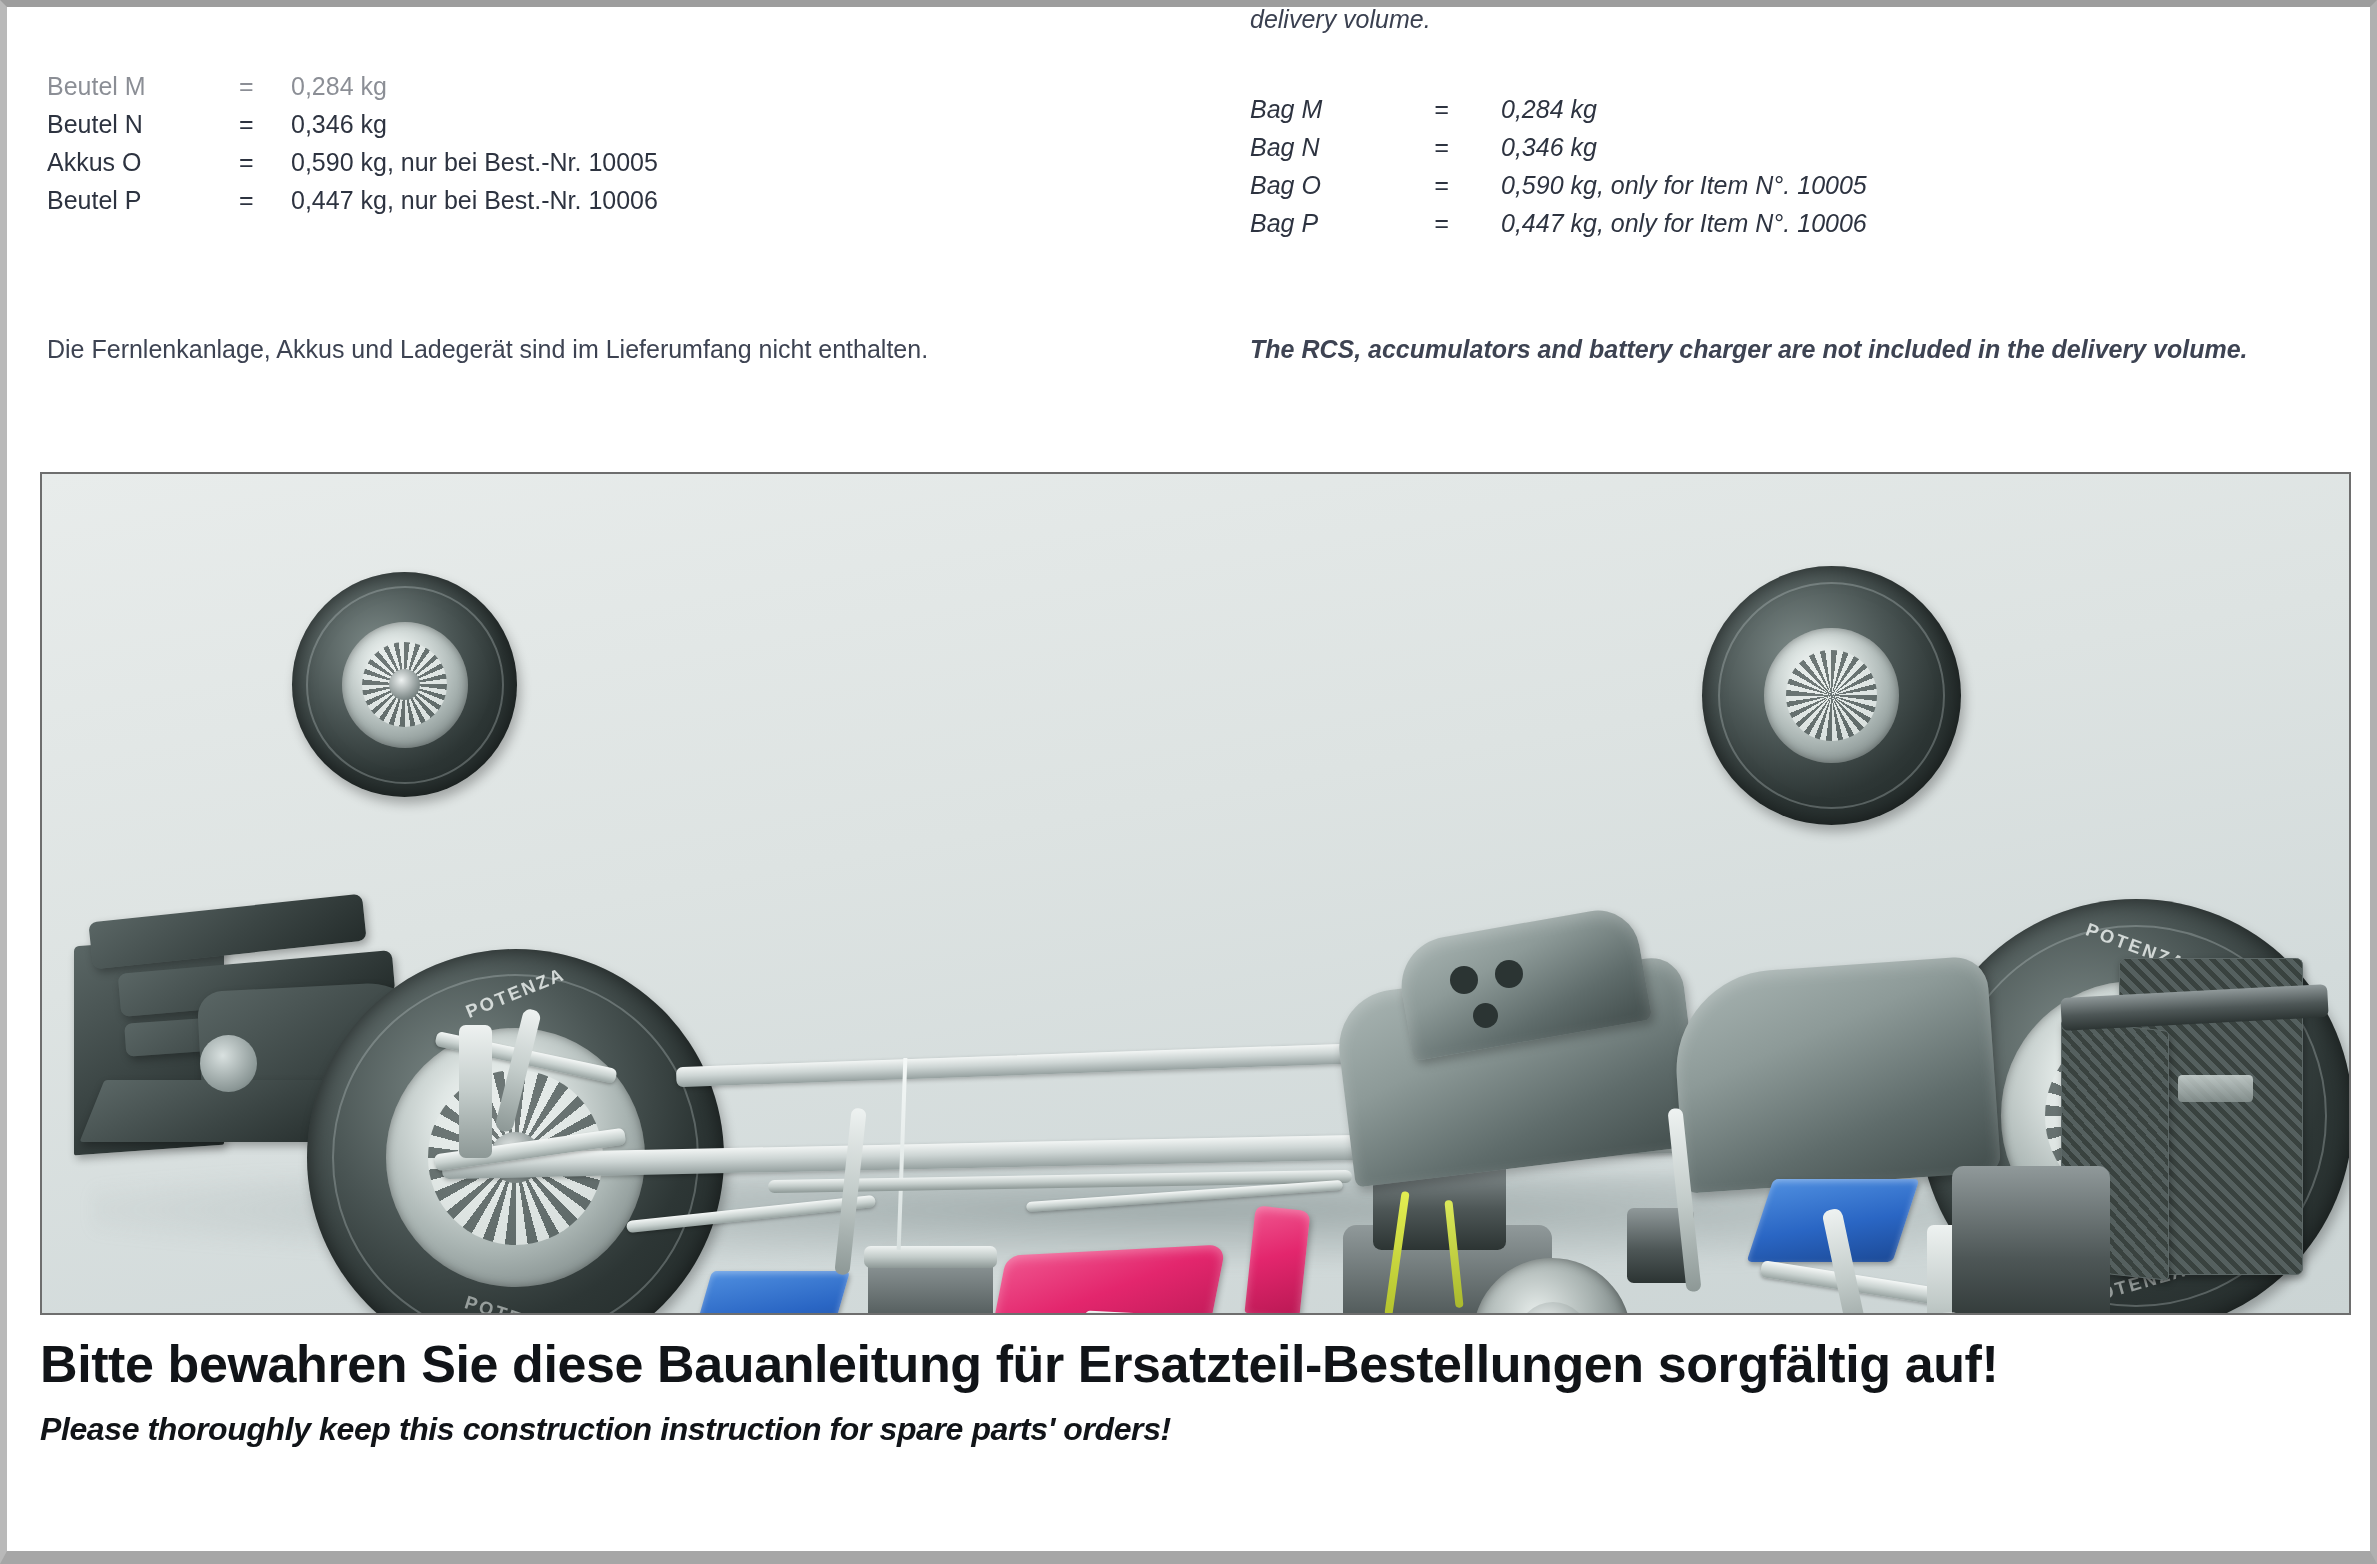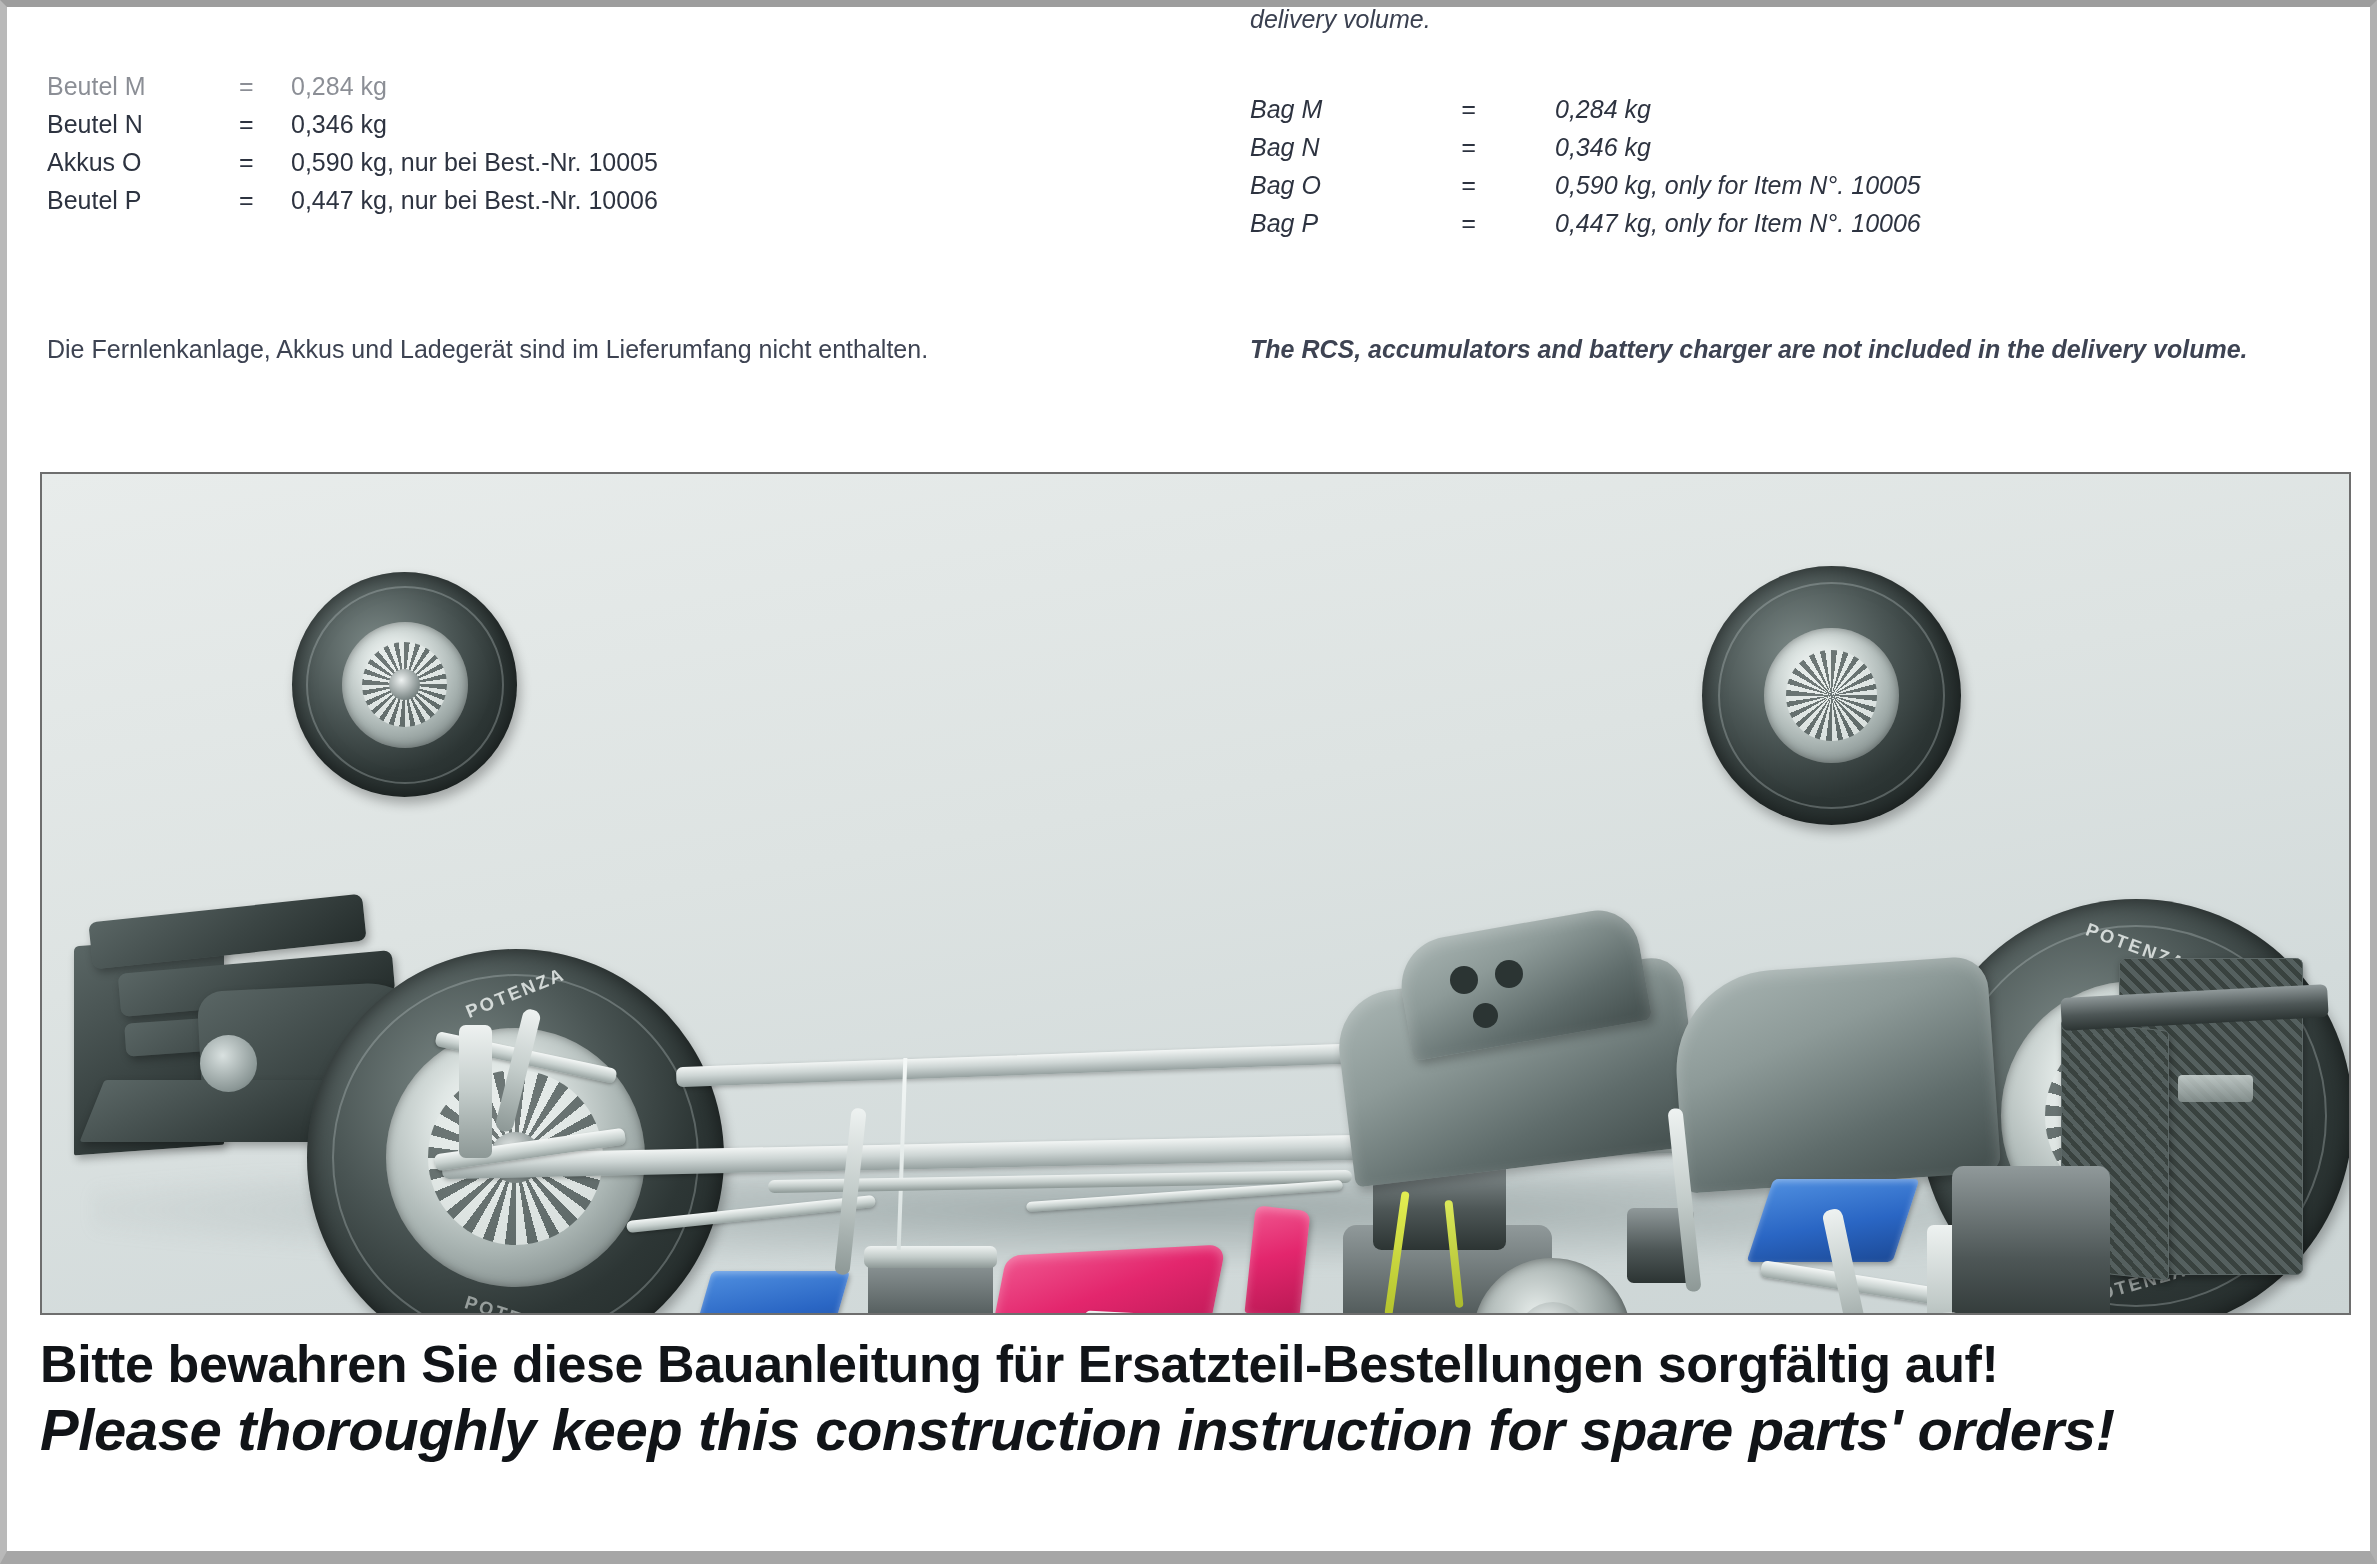--- a/index.html
+++ b/index.html
@@ -75,21 +75,21 @@
     align-items: baseline;
     font-size: 25px;
     line-height: 38px;
     color: #2d3340;
     white-space: nowrap;
   }
   .bag-name  { width: 192px; flex: 0 0 192px; }
   .bag-eq    { width: 52px;  flex: 0 0 52px; }
   .bag-val   { flex: 1 1 auto; }
 
-  .col-en .bag-row { font-style: italic; gap: 27px; }
+  .col-en .bag-row { font-style: italic; }
   .col-en .bag-name { width: 184px; flex: 0 0 184px; }
   .col-en .bag-eq { width: 67px; flex: 0 0 67px; }
 
   .intro-line {
     font-size: 25px;
     line-height: 38px;
     color: #3a4050;
     white-space: nowrap;
   }
   .col-en .intro-line { font-style: italic; }
@@ -235,21 +235,21 @@
   }
   .caption-de {
     font-size: 52px;
     font-weight: bold;
     line-height: 65px;
     color: #111418;
     white-space: nowrap;
     letter-spacing: -0.4px;
   }
   .caption-en {
-    font-size: 58px;
+    font-size: 32px;
     font-weight: bold;
     font-style: italic;
     line-height: 65px;
     color: #111418;
     white-space: nowrap;
     letter-spacing: -0.4px;
   }
 </style>
 </head>
 <body>

